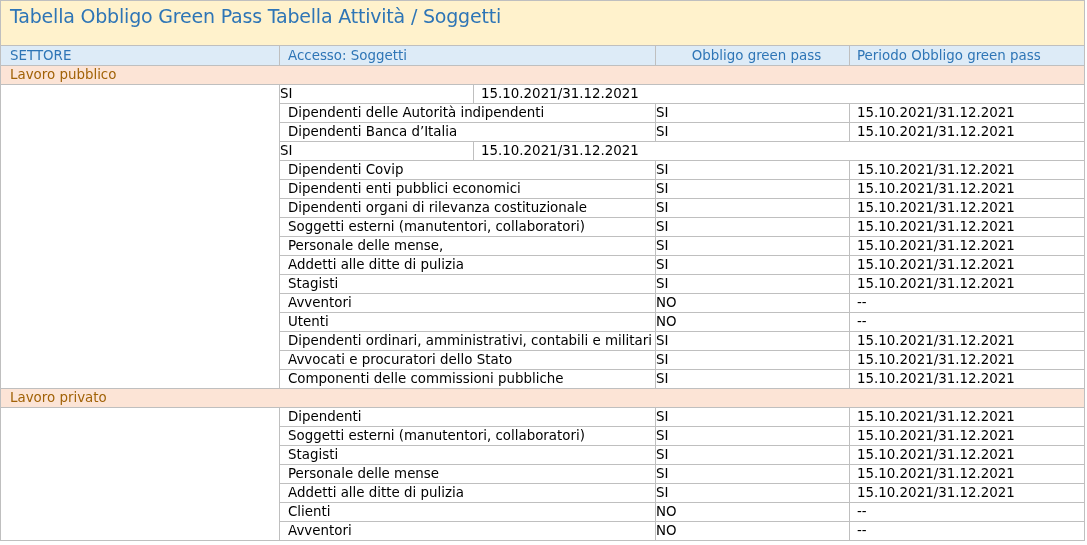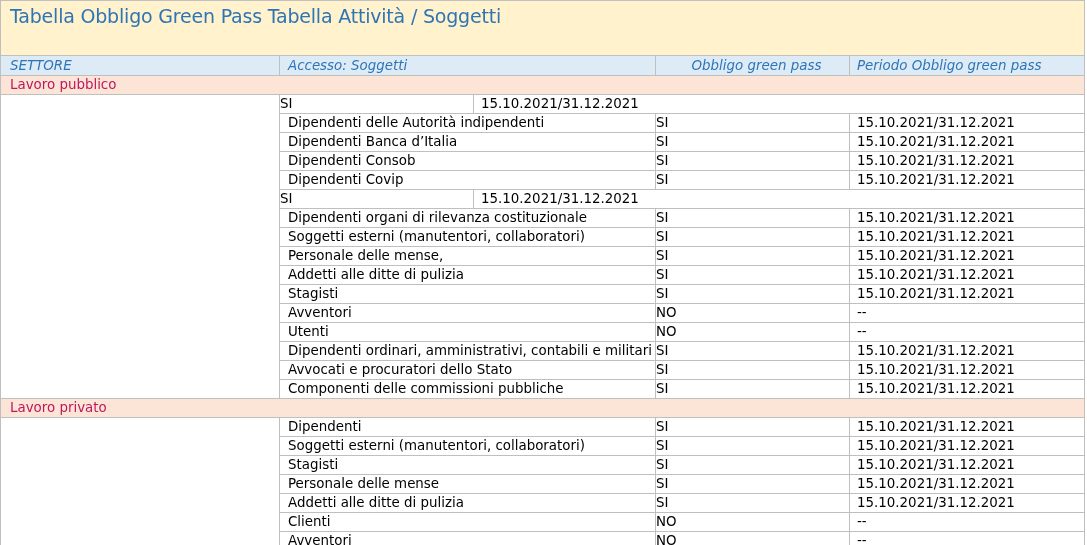--- a/index.html
+++ b/index.html
@@ -8,41 +8,41 @@
       font-family: "DejaVu Sans", "Liberation Sans", sans-serif;
     }
     .sheet {
       position: absolute; left: 0; top: 0;
       width: 1085px;
       border-left: 1px solid #bfbfbf;
       border-right: 1px solid #bfbfbf;
       box-sizing: border-box;
     }
     .title-bar {
-      height: 56px;
+      height: 46px;
       background: #fff2cc;
       border-top: 1px solid #bfbfbf;
       border-bottom: 1px solid #bfbfbf;
       box-sizing: border-box;
       padding: 4px 0 0 9px;
       font-size: 19px;
       color: #2e75b6;
       letter-spacing: -0.2px;
     }
     .row {
       display: flex;
       height: 19px;
       border-bottom: 1px solid #bfbfbf;
       box-sizing: border-box;
       font-size: 13.4px;
       line-height: 18px;
       color: #000;
     }
-    .row.head { height: 20px; background: #ddebf7; color: #2e75b6; line-height: 19px; font-style: italic; }
-    .row.section { background: #fce4d6; color: #be185d; }
+    .row.head { height: 20px; background: #ddebf7; color: #2e75b6; line-height: 19px; }
+    .row.section { background: #fce4d6; color: #a16207; }
     .cell { box-sizing: border-box; white-space: nowrap; overflow: hidden; }
     .c1 { width: 279px; padding-left: 9px; border-right: 1px solid #bfbfbf; }
     .c2 { width: 376px; padding-left: 8px; border-right: 1px solid #bfbfbf; }
     .c3 { width: 194px; border-right: 1px solid #bfbfbf; text-align: center; }
     .c4 { flex: 1; padding-left: 7px; }
     .row.head .c3 { padding-left: 8px; }
     .row.body .c3 { text-align: left; }
     .row.body .c1 { border-bottom: 0; }
     .section .cell { border: 0; padding-left: 9px; width: 100%; }
     .group { position: relative; }
@@ -88,34 +88,34 @@
 
   <div class="row body">
     <div class="cell c1"></div>
     <div class="cell c2">Dipendenti Banca d’Italia</div>
     <div class="cell c3">SI</div>
     <div class="cell c4">15.10.2021/31.12.2021</div>
   </div>
 
   <div class="row body">
     <div class="cell c1"></div>
-    <div class="cell c2">Dipendenti Consob</div>
     <div class="cell c3">SI</div>
     <div class="cell c4">15.10.2021/31.12.2021</div>
   </div>
 
   <div class="row body">
     <div class="cell c1"></div>
     <div class="cell c2">Dipendenti Covip</div>
     <div class="cell c3">SI</div>
     <div class="cell c4">15.10.2021/31.12.2021</div>
   </div>
 
   <div class="row body">
     <div class="cell c1"></div>
+    <div class="cell c2">Dipendenti enti pubblici economici</div>
     <div class="cell c3">SI</div>
     <div class="cell c4">15.10.2021/31.12.2021</div>
   </div>
 
   <div class="row body">
     <div class="cell c1"></div>
     <div class="cell c2">Dipendenti organi di rilevanza costituzionale</div>
     <div class="cell c3">SI</div>
     <div class="cell c4">15.10.2021/31.12.2021</div>
   </div>

